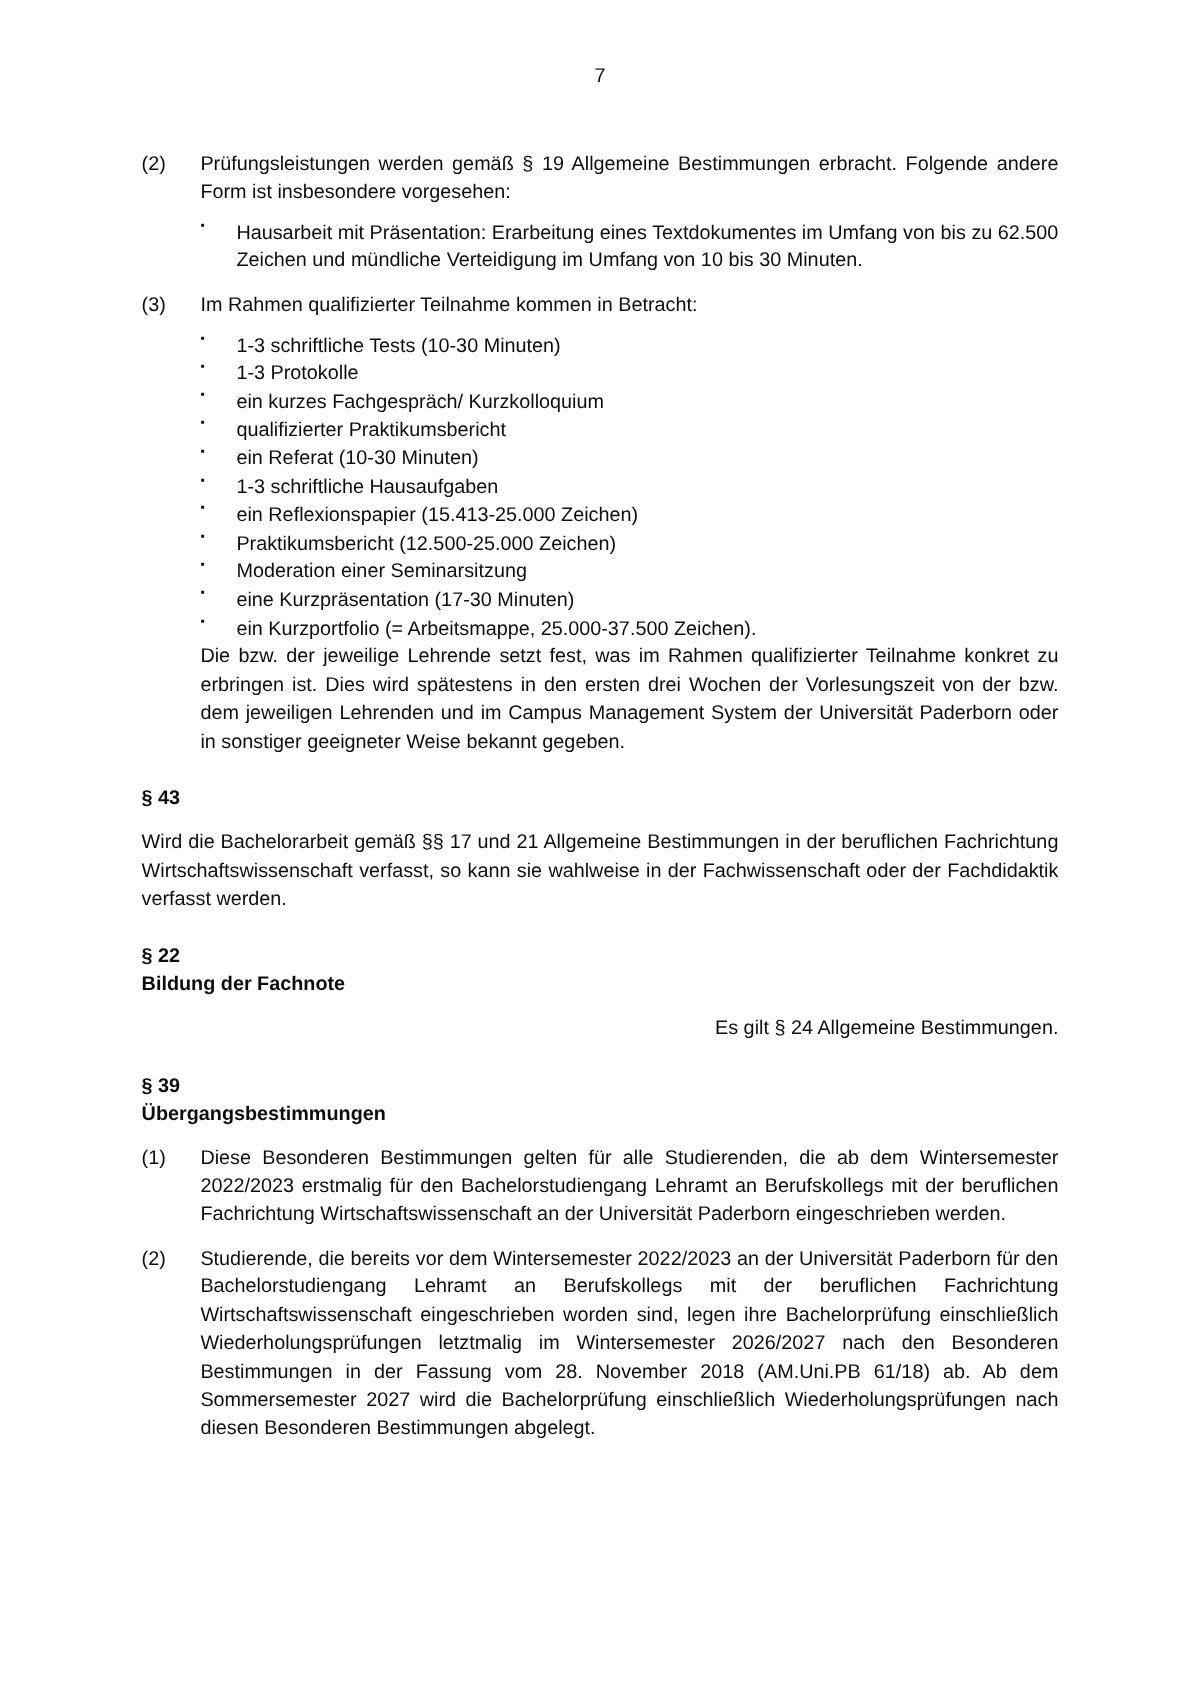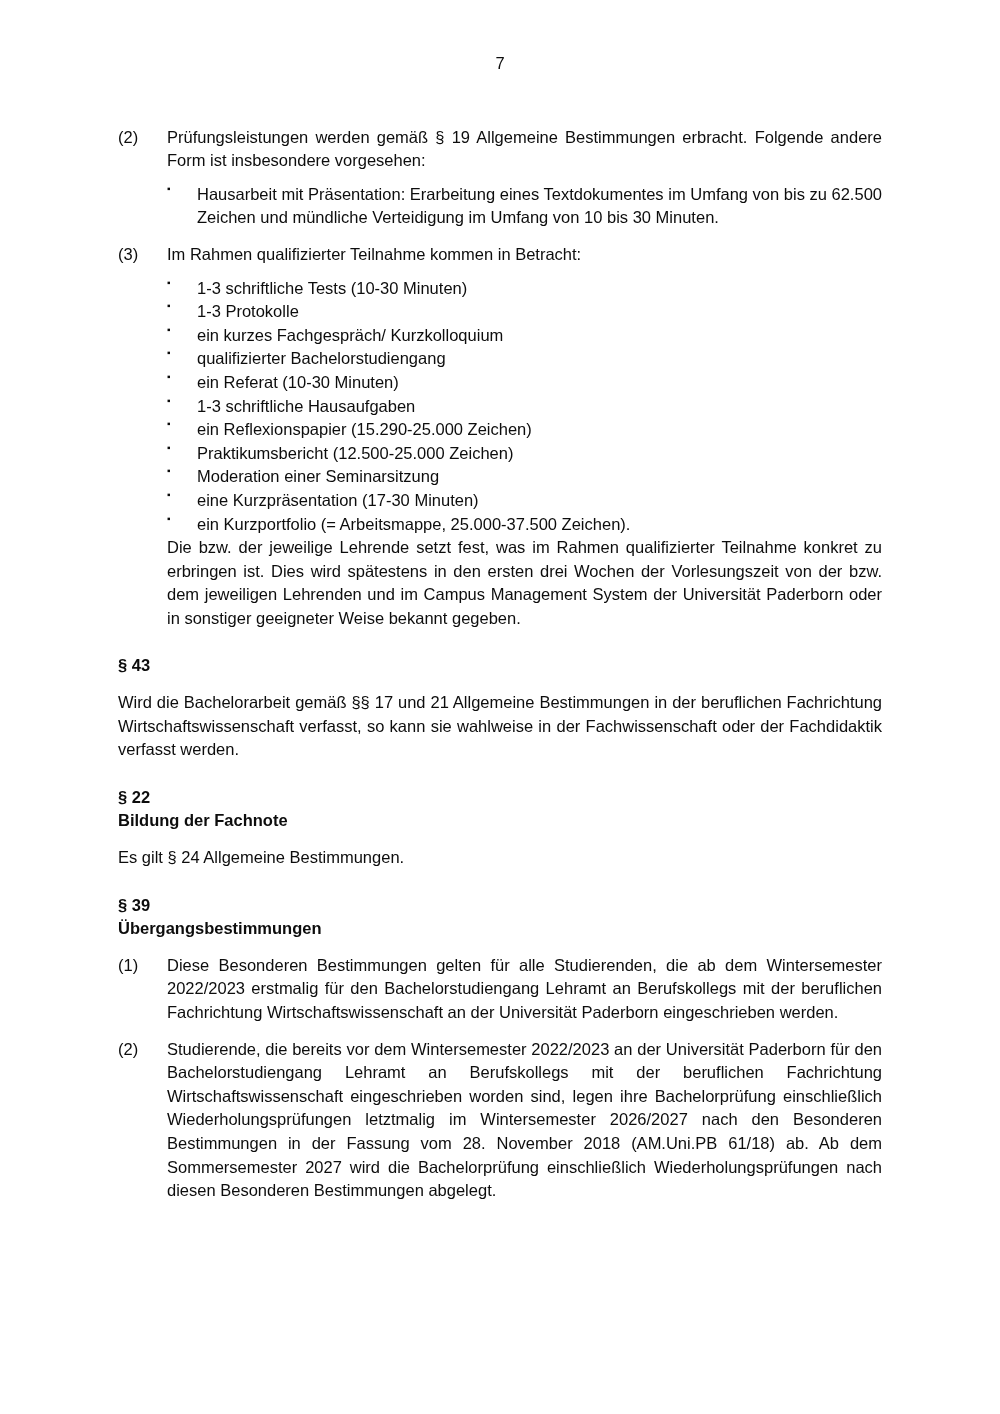--- a/index.html
+++ b/index.html
@@ -9,21 +9,21 @@
     width: 1000px;
     min-height: 1414px;
     margin: 0 auto;
     background: #ffffff;
     color: #0d0d0d;
     font-family: "Liberation Sans", sans-serif;
     font-size: 16.5px;
     line-height: 1.43;
     padding: 52px 118px 60px 118px;
   }
-  p { margin: 0; }
+  p { margin: 0; text-align: right; }
   .just { text-align: justify; }
   .page-number {
     text-align: center;
     margin-bottom: 50px;
   }
   .numbered {
     display: flex;
     margin-bottom: 13px;
   }
   .num-label {
@@ -95,33 +95,33 @@
         <div class="bullet-item">
           <span class="bullet-marker">▪</span>
           <span class="bullet-text just">1-3 Protokolle</span>
         </div>
         <div class="bullet-item">
           <span class="bullet-marker">▪</span>
           <span class="bullet-text just">ein kurzes Fachgespräch/ Kurzkolloquium</span>
         </div>
         <div class="bullet-item">
           <span class="bullet-marker">▪</span>
-          <span class="bullet-text just">qualifizierter Bachelorstudiengang</span>
+          <span class="bullet-text just">qualifizierter Praktikumsbericht</span>
         </div>
         <div class="bullet-item">
           <span class="bullet-marker">▪</span>
           <span class="bullet-text just">ein Referat (10-30 Minuten)</span>
         </div>
         <div class="bullet-item">
           <span class="bullet-marker">▪</span>
           <span class="bullet-text just">1-3 schriftliche Hausaufgaben</span>
         </div>
         <div class="bullet-item">
           <span class="bullet-marker">▪</span>
-          <span class="bullet-text just">ein Reflexionspapier (15.290-25.000 Zeichen)</span>
+          <span class="bullet-text just">ein Reflexionspapier (15.413-25.000 Zeichen)</span>
         </div>
         <div class="bullet-item">
           <span class="bullet-marker">▪</span>
           <span class="bullet-text just">Praktikumsbericht (12.500-25.000 Zeichen)</span>
         </div>
         <div class="bullet-item">
           <span class="bullet-marker">▪</span>
           <span class="bullet-text just">Moderation einer Seminarsitzung</span>
         </div>
         <div class="bullet-item">

